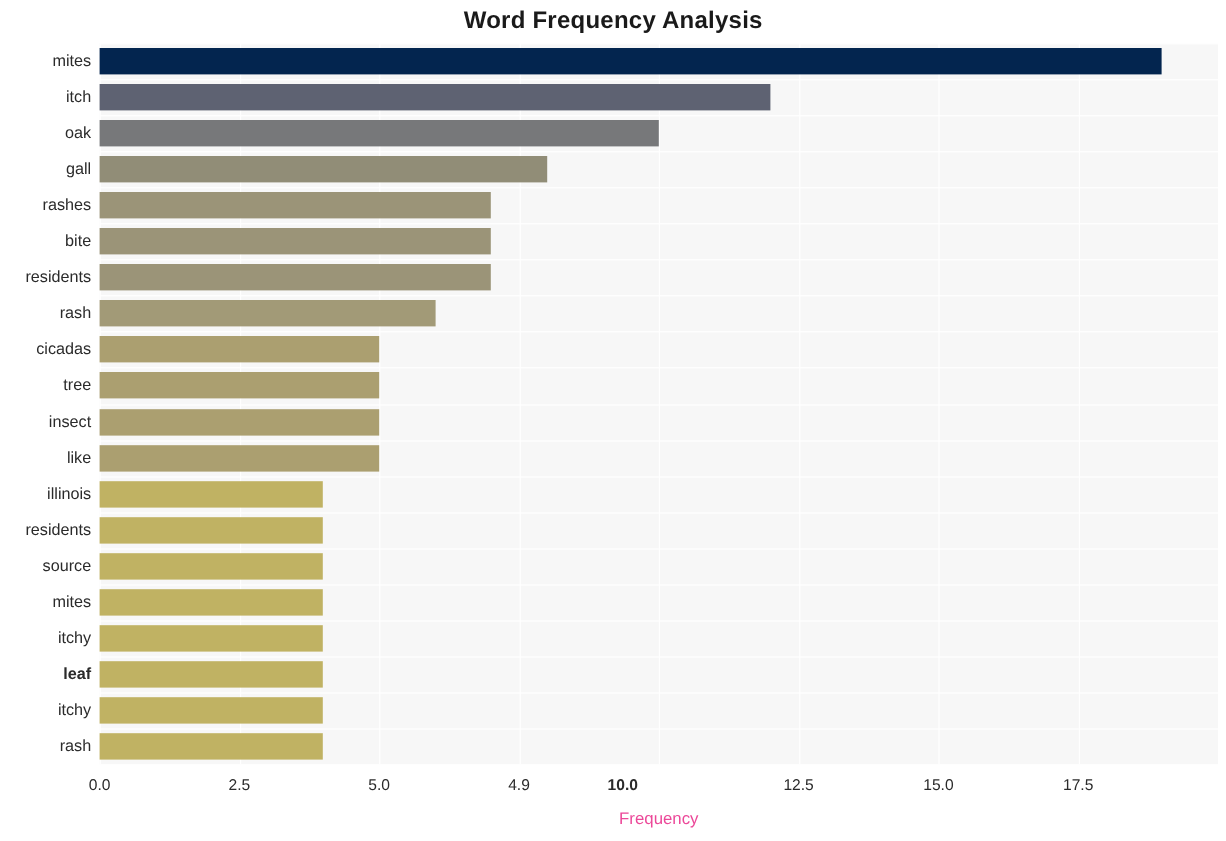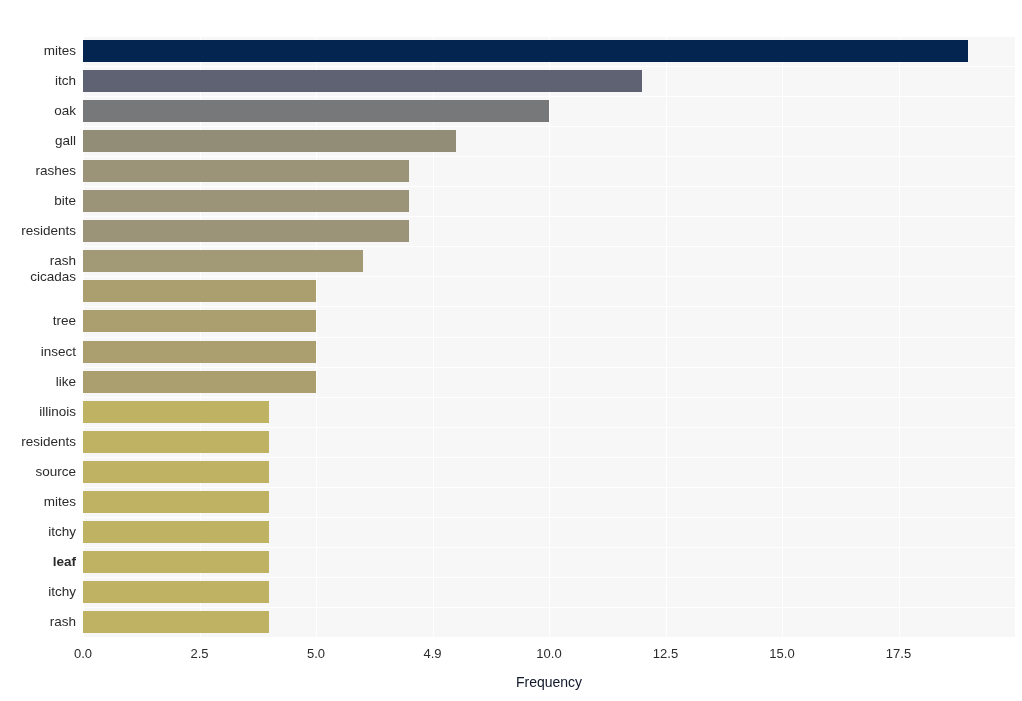--- a/index.html
+++ b/index.html
@@ -73,28 +73,29 @@
     transform: translateX(-50%);
     white-space: nowrap;
   }
   #x-axis-label {
     position: absolute;
     top: 674px;
     left: 83px;
     width: 932px;
     text-align: center;
     font-size: 14px;
-    color: #0f172a;
+    color: #ec4899;
   }
 </style>
 </head>
 <body>
 
 <div id="chart-root">
 
+  <div id="chart-title">Word Frequency Analysis</div>
 
   <div id="plot-area">
       <div class="gridline-v" style="left: 0px;"></div>
       <div class="gridline-v" style="left: 116.5px;"></div>
       <div class="gridline-v" style="left: 233px;"></div>
       <div class="gridline-v" style="left: 349.5px;"></div>
       <div class="gridline-v" style="left: 466px;"></div>
       <div class="gridline-v" style="left: 582.5px;"></div>
       <div class="gridline-v" style="left: 699px;"></div>
       <div class="gridline-v" style="left: 815.5px;"></div>
@@ -143,40 +144,40 @@
 
   <div id="y-labels">
       <div class="ylab" style="top: 43.025px;">mites</div>
       <div class="ylab" style="top: 73.075px;">itch</div>
       <div class="ylab" style="top: 103.125px;">oak</div>
       <div class="ylab" style="top: 133.175px;">gall</div>
       <div class="ylab" style="top: 163.225px;">rashes</div>
       <div class="ylab" style="top: 193.275px;">bite</div>
       <div class="ylab" style="top: 223.325px;">residents</div>
       <div class="ylab" style="top: 253.375px;">rash</div>
-      <div class="ylab" style="top: 269px;">cicadas</div>
+      <div class="ylab" style="top: 283px;">cicadas</div>
       <div class="ylab" style="top: 313.475px;">tree</div>
       <div class="ylab" style="top: 343.525px; padding-left: 37px;">insect</div>
       <div class="ylab" style="top: 373.575px;">like</div>
       <div class="ylab" style="top: 403.625px;">illinois</div>
       <div class="ylab" style="top: 433.675px;">residents</div>
       <div class="ylab" style="top: 463.725px;">source</div>
       <div class="ylab" style="top: 493.775px;">mites</div>
       <div class="ylab" style="top: 523.825px;">itchy</div>
       <div class="ylab" style="top: 553.875px; font-weight: bold;">leaf</div>
       <div class="ylab" style="top: 583.925px;">itchy</div>
       <div class="ylab" style="top: 613.975px;">rash</div>
     </div>
 
   <div id="x-ticks-layer">
       <div class="xtick" style="left: 83px;">0.0</div>
       <div class="xtick" style="left: 199.5px;">2.5</div>
       <div class="xtick" style="left: 316px;">5.0</div>
       <div class="xtick" style="left: 432.5px;">4.9</div>
-      <div class="xtick" style="left: 549px;">10.0</div>
+      <div class="xtick" style="left: 519px; font-weight: bold;">10.0</div>
       <div class="xtick" style="left: 665.5px;">12.5</div>
       <div class="xtick" style="left: 782px;">15.0</div>
       <div class="xtick" style="left: 898.5px;">17.5</div>
     </div>
 
   <div id="x-axis-label">Frequency</div>
 
 </div>
 
 </body></html>

